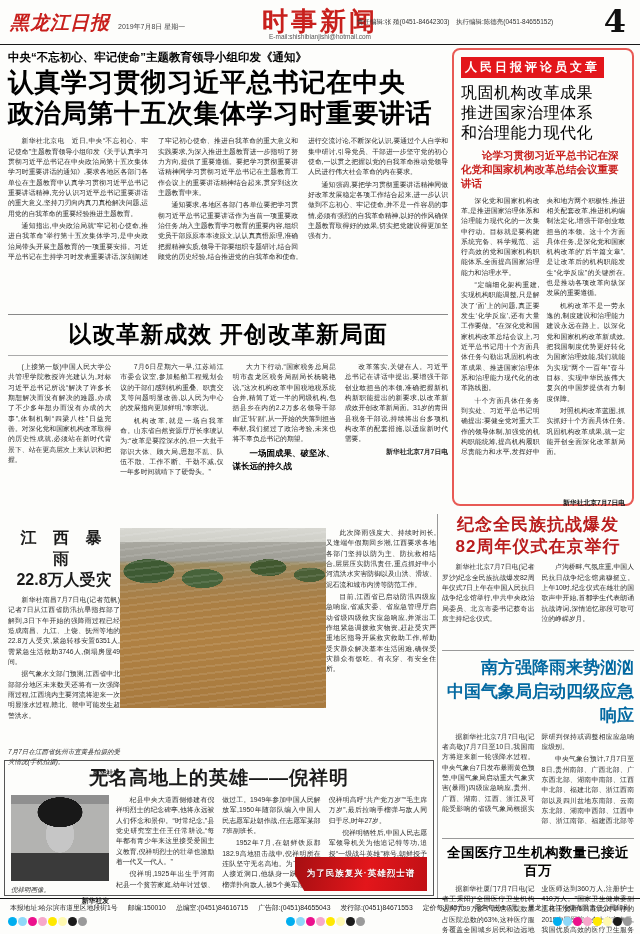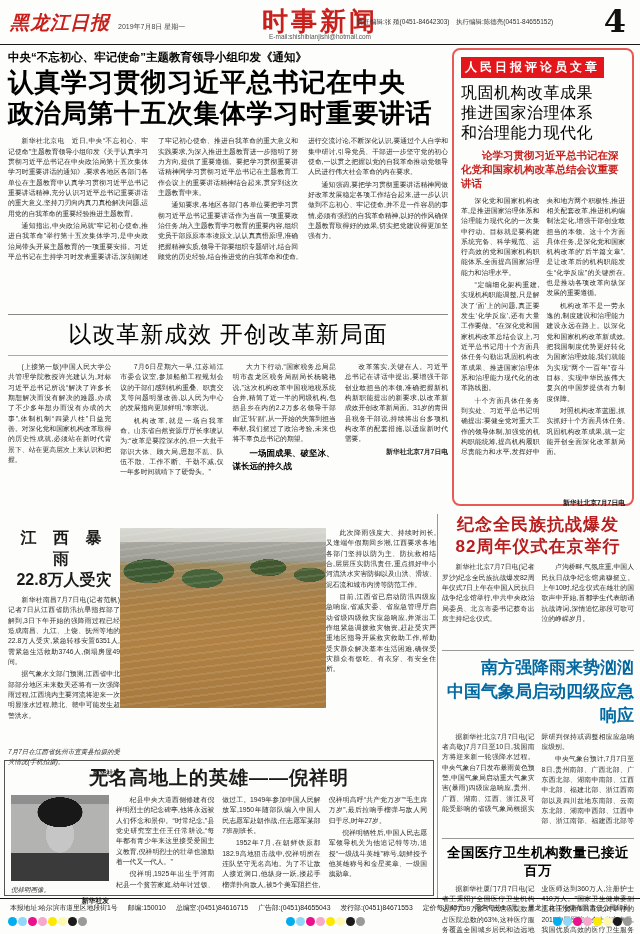--- a/index.html
+++ b/index.html
@@ -28,21 +28,21 @@
   
   .commentary{position:absolute;left:452px;top:48px;width:182px;height:458px;border:2px solid #e85a55;
               border-radius:8px;box-sizing:border-box;padding:7px 7px 5px;}
   .badge{display:inline-block;background:#e3161b;color:#fff;font-weight:bold;font-size:12px;
          padding:2px 4px;letter-spacing:3px;margin-bottom:5px;}
   .commentary .headline{font-size:16px;font-weight:normal;line-height:1.25;color:#000;letter-spacing:0.5px;}
   .commentary .subtitle{color:#c8201d;font-weight:bold;font-size:10.5px;line-height:1.35;margin:5px 0 5px;text-indent:2em;}
   .commentary .cols{column-count:2;column-gap:7px;height:300px;overflow:hidden;}
   
   .art-reform{position:absolute;left:8px;top:314px;width:440px;height:210px;border-top:1px solid #888;padding-top:4px;}
-  .headline-l{font-size:23px;font-weight:normal;text-align:center;letter-spacing:1px;color:#000;
+  .headline-l{font-size:23px;font-weight:bold;text-align:center;letter-spacing:1px;color:#000;
               border-bottom:1px solid #aaa;padding-bottom:5px;}
   .art-reform .cols{column-count:4;column-gap:9px;height:165px;overflow:hidden;margin-top:6px;}
   
   .art-jiangxi{position:absolute;left:8px;top:528px;width:428px;height:228px;display:flex;}
   .jx-left{width:112px;flex:none;}
   .jx-h1{font-size:16px;font-weight:bold;letter-spacing:6px;text-align:center;}
   .jx-h2{font-size:16px;font-weight:bold;text-align:center;margin-bottom:4px;}
   .jx-left .bt{height:148px;overflow:hidden;}
   .caption{font-size:6.5px;font-style:italic;color:#333;margin-top:4px;line-height:1.5;text-align:justify;}
   .credit{font-size:6.8px;font-weight:bold;text-align:right;margin-top:1px;}
@@ -217,20 +217,21 @@
         <div class="caption">倪祥明画像。</div>
         <div class="credit">新华社发</div>
       </div>
       <div class="cols bt">
         <p>杞县中央大道西侧修建有倪祥明烈士的纪念碑亭,他将永远被人们怀念和景仰。“时常纪念,”县党史研究室主任王任常耕说,“每年都有青少年来这里接受爱国主义教育,倪祥明烈士的壮举也激励着一代又一代人。”</p>
         <p>倪祥明,1925年出生于河南杞县一个贫苦家庭,幼年讨过饭、做过工。1949年参加中国人民解放军,1950年随部队编入中国人民志愿军赴朝作战,任志愿军某部7班副班长。</p>
         <p>1952年7月,在朝鲜铁原郡182.9高地狙击战中,倪祥明所在连队坚守无名高地。为了不让敌人接近洞口,他纵身一跃,搂起手榴弹扑向敌人,被5个美军阻拦住,倪祥明高呼“共产党万岁”“毛主席万岁”,最后拉响手榴弹与敌人同归于尽,时年27岁。</p>
         <p>倪祥明牺牲后,中国人民志愿军领导机关为他追记特等功,追授“一级战斗英雄”称号,朝鲜授予他英雄称号和金星奖章、一级国旗勋章。</p>
       </div>
     </div>
+    <div class="ribbon">为了民族复兴·英雄烈士谱</div>
   </div>
 
   <div class="footer">
     <div class="footer-items">
       <span>本报地址:哈尔滨市道里区地段街1号</span>
       <span>邮编:150010</span>
       <span>总编室:(0451)84616715</span>
       <span>广告部:(0451)84655043</span>
       <span>发行部:(0451)84671553</span>
       <span>定价每月45元</span>

